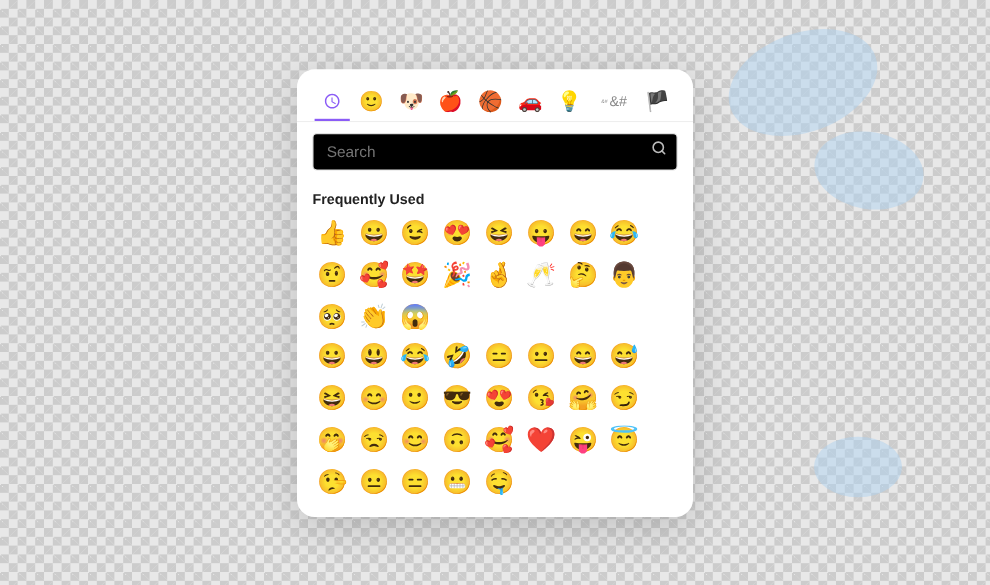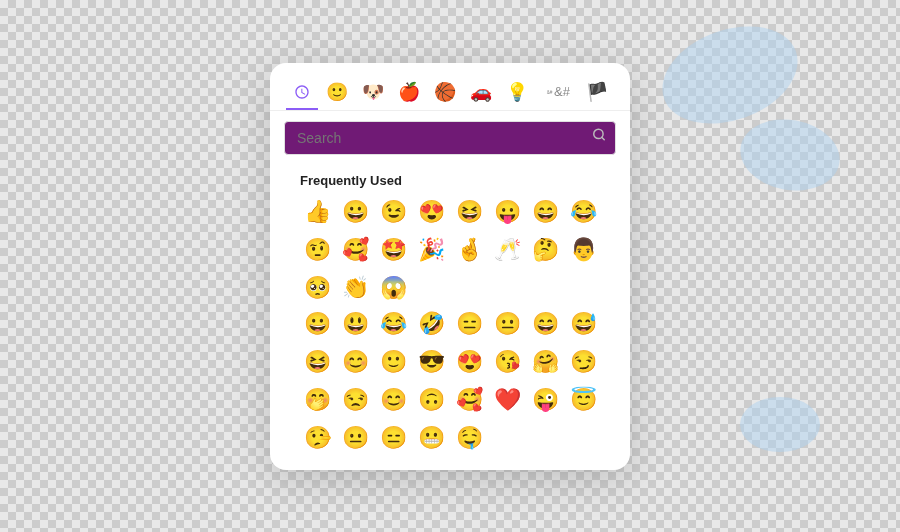--- a/index.html
+++ b/index.html
@@ -105,36 +105,36 @@
     }
 
     .search-input {
       width: 100%;
       border: 1px solid #e0e0e0;
       border-radius: 4px;
       padding: 8px 32px 8px 12px;
       font-size: 14px;
       color: #999;
       outline: none;
-      background: #701a75;
+      background: #000000;
     }
 
     .search-icon-wrap {
       position: absolute;
       right: 24px;
       top: 50%;
       transform: translateY(-50%);
       color: #bbb;
       font-size: 14px;
       pointer-events: none;
     }
 
     
     .emoji-content {
-      padding: 4px 14px 14px 30px;
+      padding: 4px 14px 14px 14px;
       overflow-y: auto;
       max-height: 330px;
       scrollbar-width: thin;
       scrollbar-color: #ccc transparent;
     }
 
     .emoji-content::-webkit-scrollbar {
       width: 6px;
     }
     .emoji-content::-webkit-scrollbar-thumb {

